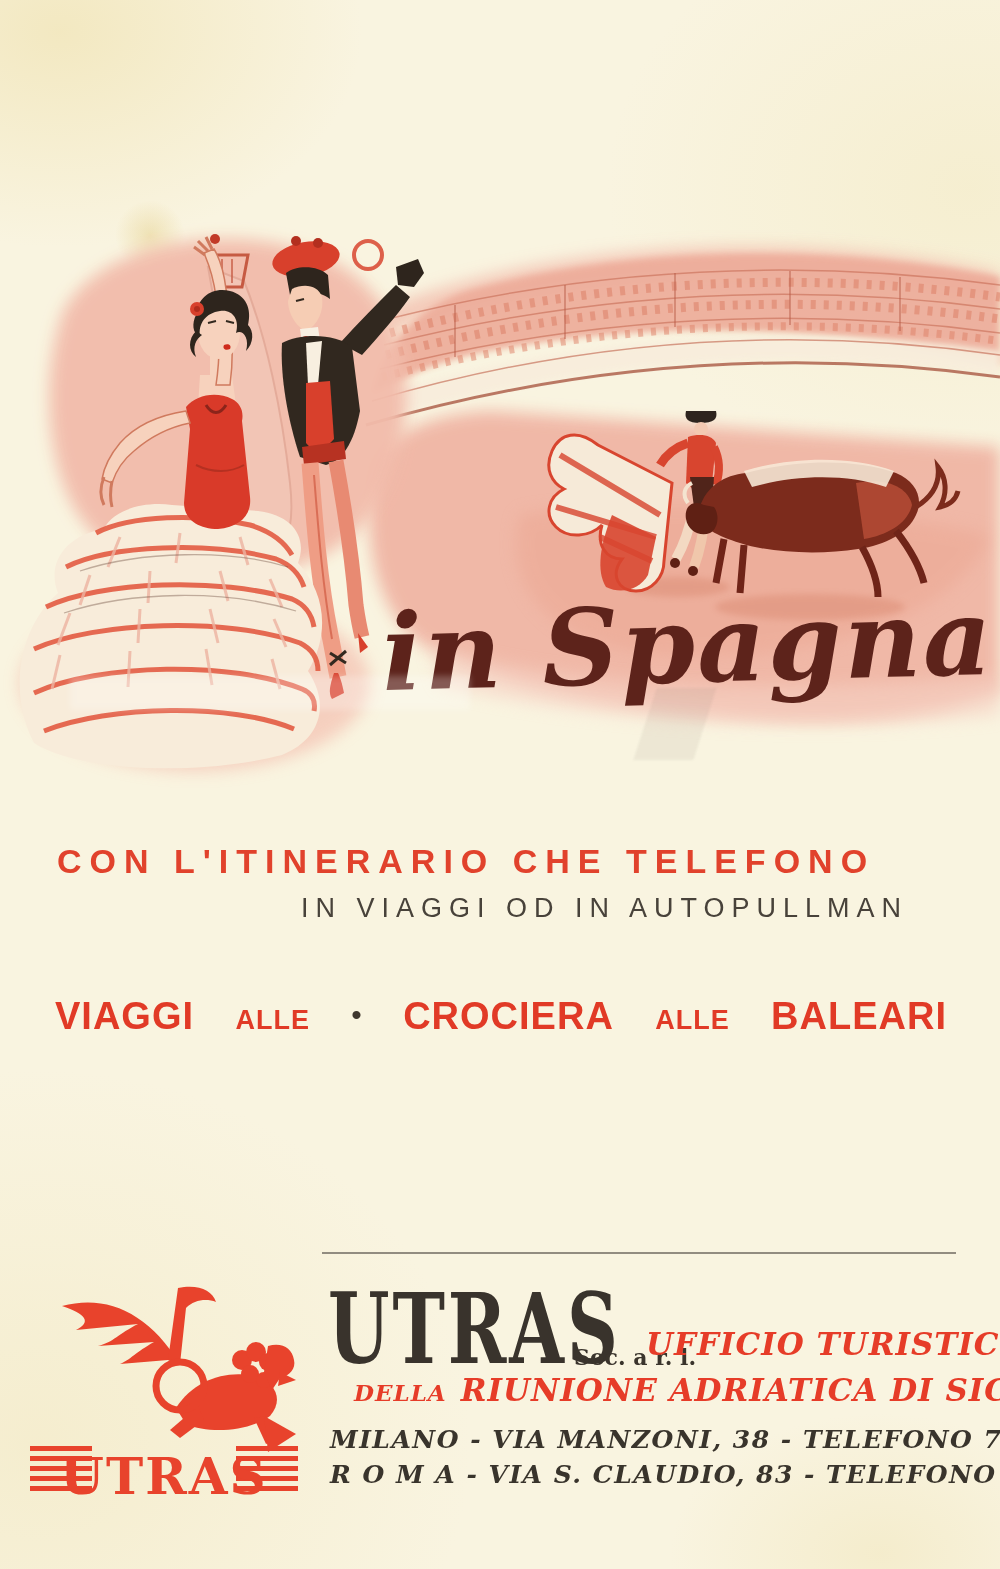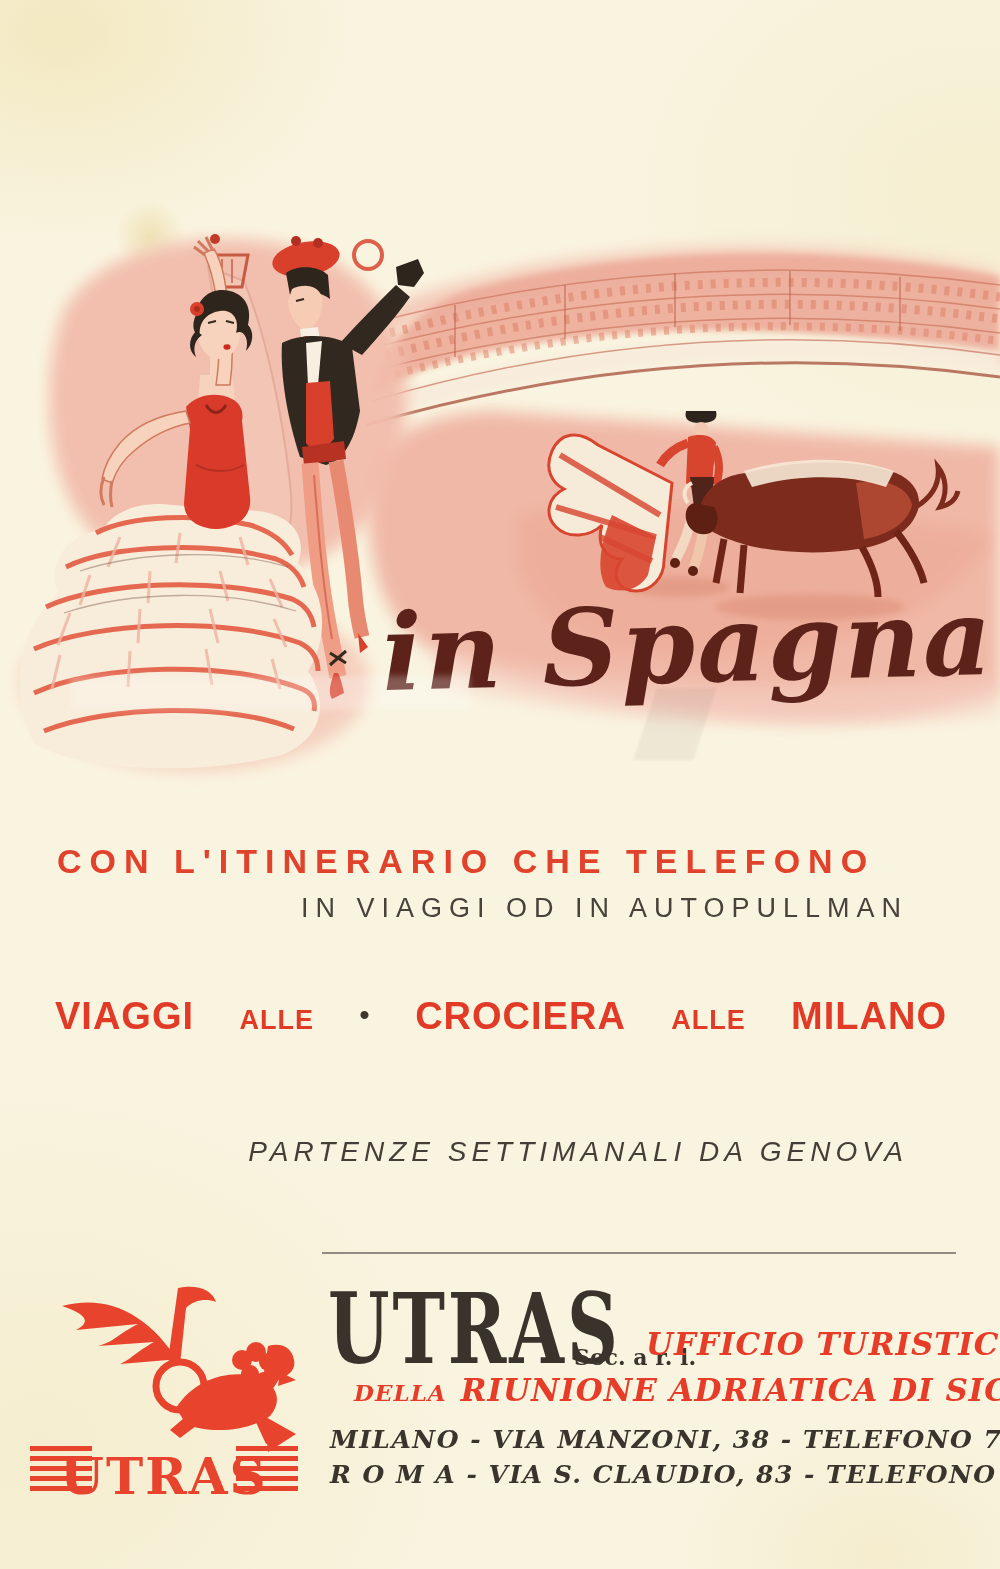--- a/index.html
+++ b/index.html
@@ -221,24 +221,23 @@
   <div class="abs line-itinerary">CON L'ITINERARIO CHE TELEFONO</div>
 
   <div class="abs line-transport">IN VIAGGI OD IN AUTOPULLMAN</div>
 
   <div class="abs line-islands">
     <span class="big">VIAGGI</span>
     <span class="small">ALLE</span>
     <span class="bullet">•</span>
     <span class="big">CROCIERA</span>
     <span class="small">ALLE</span>
-    <span class="big">MILANO</span>
+    <span class="big">BALEARI</span>
   </div>
 
-  <div class="abs line-departures">PARTENZE SETTIMANALI DA GENOVA</div>
 
   <div class="abs divider"></div>
 
   <svg class="abs logo-svg" viewBox="0 0 272 240" xmlns="http://www.w3.org/2000/svg">
     <g fill="#e8432c" stroke="none">
       <path d="M152 96 C120 44 78 26 34 38 C58 46 64 54 48 62 L110 56 C90 66 86 74 70 78 L126 74 C108 84 102 92 92 96 L140 92 Z"></path>
       <path d="M150 20 C170 16 184 22 188 34 C178 30 166 32 158 40 L152 96 L140 92 Z"></path>
       <path d="M148 140 C166 112 198 102 226 108 C248 114 256 132 242 148 C220 164 180 166 158 156 Z"></path>
       <circle cx="214" cy="92" r="10"></circle>
         <circle cx="228" cy="84" r="10"></circle>

